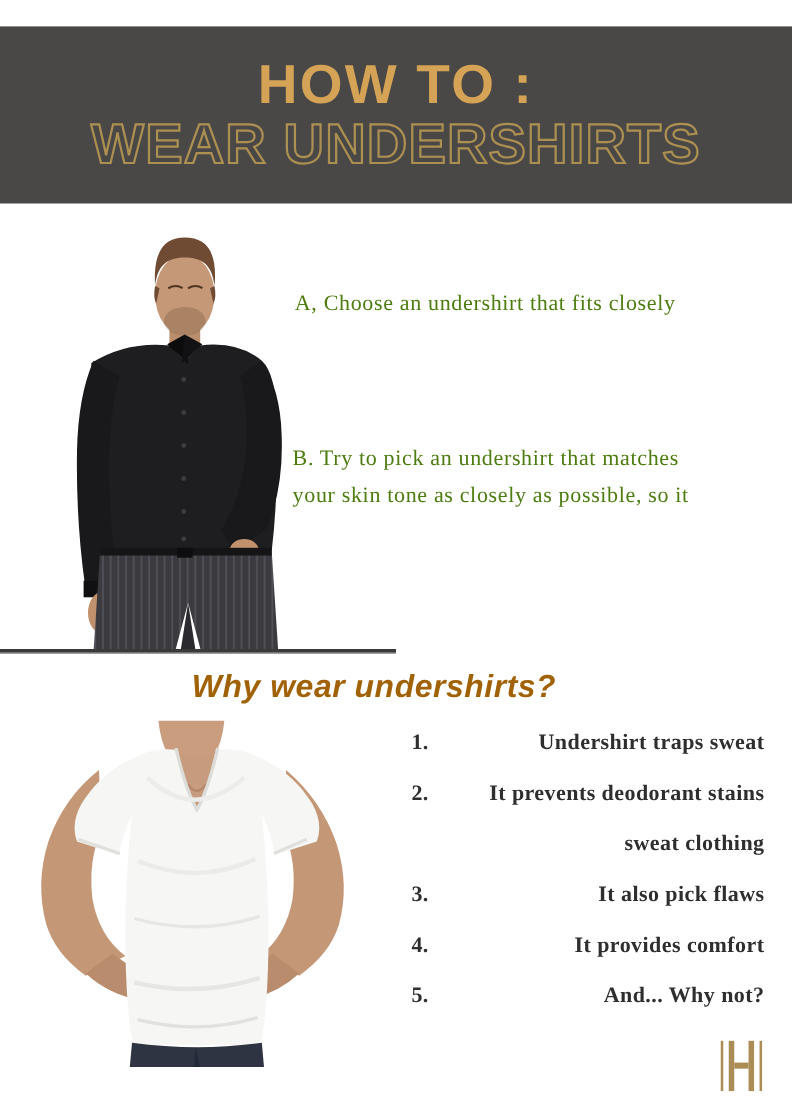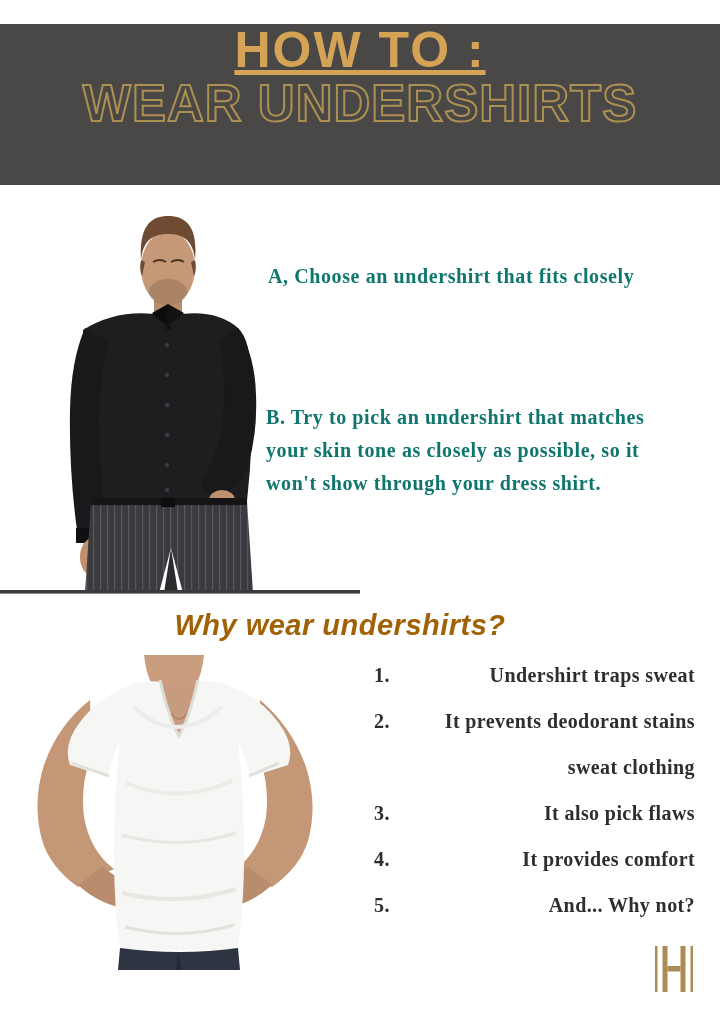--- a/index.html
+++ b/index.html
@@ -6,36 +6,37 @@
   #poster{
     position:relative;width:720px;height:1018px;background:#ffffff;
     overflow:hidden;font-family:"Liberation Serif",serif;
   }
   
   .header-band{
     position:absolute;left:0;top:24px;width:720px;height:161px;
     background:#4a4846;text-align:center;
   }
   .header-title1{
+    margin-top:27px;
     font-family:"Liberation Sans",sans-serif;font-weight:800;
-    font-size:50px;line-height:52px;letter-spacing:2px;color:#d4a356;text-decoration:underline;
+    font-size:50px;line-height:52px;letter-spacing:2px;color:#d4a356;
   }
   .header-title2{
     font-family:"Liberation Sans",sans-serif;font-weight:800;
     font-size:51px;line-height:56px;letter-spacing:1px;
     color:transparent;-webkit-text-stroke:2px #ac9052;
   }
   
   .photo1{position:absolute;left:55px;top:210px;width:280px;height:383px;}
   .photo2{position:absolute;left:30px;top:655px;width:290px;height:315px;}
   .photo1 svg,.photo2 svg{display:block;width:100%;height:100%;}
   
   .tip{
-    position:absolute;width:440px;color:#0f766e;
-    font-weight:700;font-size:20px;line-height:33px;letter-spacing:0.6px;
+    position:absolute;width:440px;color:#4d7c0f;
+    font-weight:400;font-size:20px;line-height:33px;letter-spacing:0.6px;
   }
   .tip-a{left:268px;top:260px;}
   .tip-b{left:266px;top:401px;}
   
   .divider{position:absolute;left:0;top:590px;width:360px;height:3px;background:#3a3a3a;border-bottom:1px solid #8a8a8a;}
   
   .why-heading{
     position:absolute;left:120px;top:609px;width:440px;text-align:center;
     font-family:"Liberation Sans",sans-serif;font-style:italic;font-weight:800;
     font-size:29px;color:#a16207;letter-spacing:0.5px;
@@ -103,21 +104,20 @@
     </svg>
   </div>
 
   <div class="tip tip-a">
     <div>A, Choose an undershirt that fits closely</div>
   </div>
 
   <div class="tip tip-b">
     <div>B. Try to pick an undershirt that matches</div>
     <div>your skin tone as closely as possible, so it</div>
-    <div>won't show through your dress shirt.</div>
   </div>
 
   <div class="divider"></div>
 
   <div class="why-heading">Why wear undershirts?</div>
 
   <div class="photo2">
     <svg viewBox="0 0 290 315" xmlns="http://www.w3.org/2000/svg">
 
       <path d="M60,45 Q28,70 14,110 Q2,148 12,185 Q20,212 48,232 L84,214 Q60,196 54,162 Q50,128 62,100 Z" fill="#c49877"></path>

